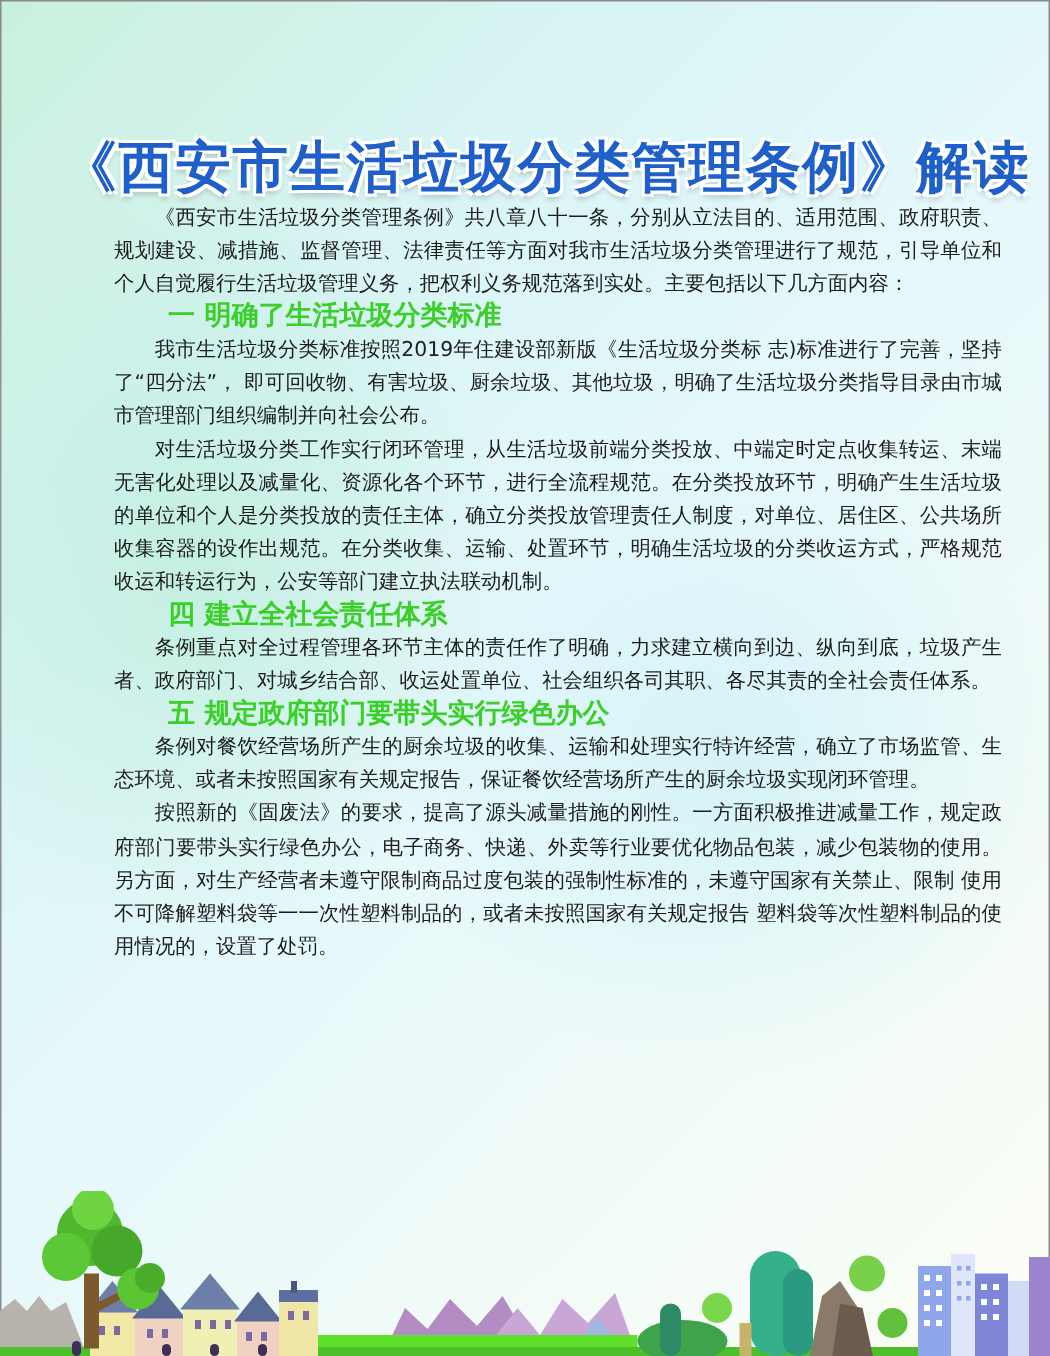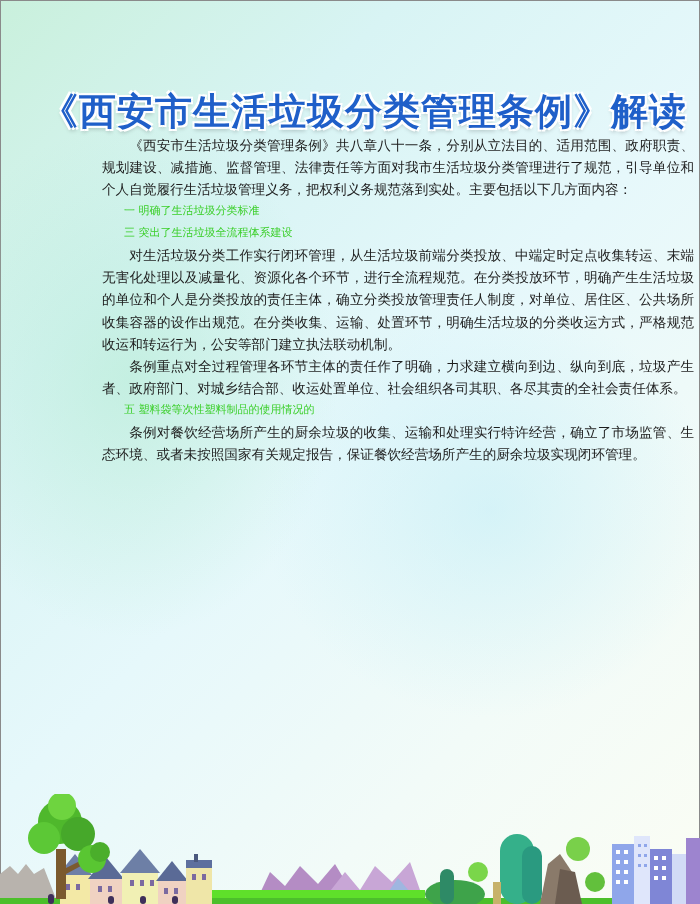--- a/index.html
+++ b/index.html
@@ -7,48 +7,50 @@
     font-family:"DejaVu Sans","Liberation Sans",sans-serif;
     background:linear-gradient(135deg,#c9f0dc 0%,#d8f4f4 25%,#e6f8fb 50%,#f2fbf8 75%,#fbfdf4 100%);}
   .frame{position:absolute;left:0;top:0;width:698px;height:902px;border:1px solid #8a8a8a;}
   .glow{position:absolute;left:-80px;top:120px;width:420px;height:520px;border-radius:50%;
     background:radial-gradient(ellipse at center,rgba(168,232,200,.45),rgba(168,232,200,0) 70%);}
   .glow2{position:absolute;left:260px;top:300px;width:460px;height:420px;border-radius:50%;
     background:radial-gradient(ellipse at center,rgba(190,236,245,.5),rgba(190,236,245,0) 70%);}
   .title{position:absolute;left:0;top:62px;width:700px;text-align:center;
     font-family:"DejaVu Sans",sans-serif;font-weight:bold;font-size:37px;letter-spacing:1px;
     color:#1f5fc9;text-shadow:-2px -2px 0 #fff,2px -2px 0 #fff,-2px 2px 0 #fff,2px 2px 0 #fff,0 3px 4px rgba(0,0,0,.25);padding-left:14px;}
-  .content{position:absolute;left:76px;top:134px;width:592px;font-size:13.6px;line-height:22.1px;color:#1d1d1d;margin-left:26px;}
+  .content{position:absolute;left:76px;top:134px;width:592px;font-size:13.6px;line-height:22.1px;color:#1d1d1d;}
   .para{text-indent:2em;margin:0;text-align:justify;}
-  .heading{margin:0;padding-left:2em;font-weight:normal;color:#3bcf2a;font-size:11px;line-height:22px;}
+  .heading{margin:0;padding-left:2em;font-weight:bold;color:#3bcf2a;font-size:18px;line-height:22px;}
   .scene{position:absolute;left:0;bottom:0;width:700px;height:110px;overflow:hidden;}
 </style>
 </head>
 <body>
 
 <div class="frame"></div>
 <div class="glow"></div>
 <div class="glow2"></div>
 
 <h1 class="title">《西安市生活垃圾分类管理条例》解读</h1>
 
 <div class="content">
   <p class="para">《西安市生活垃圾分类管理条例》共八章八十一条，分别从立法目的、适用范围、政府职责、规划建设、减措施、监督管理、法律责任等方面对我市生活垃圾分类管理进行了规范，引导单位和个人自觉履行生活垃圾管理义务，把权利义务规范落到实处。主要包括以下几方面内容：</p>
 
   <p class="heading">一 明确了生活垃圾分类标准</p>
+  <p class="para">我市生活垃圾分类标准按照2019年住建设部新版《生活垃圾分类标 志)标准进行了完善，坚持了“四分法”， 即可回收物、有害垃圾、厨余垃圾、其他垃圾，明确了生活垃圾分类指导目录由市城市管理部门组织编制并向社会公布。</p>
 
 
-  <p class="heading">三 突出了生活垃圾全流程体系建设</p>
   <p class="para">对生活垃圾分类工作实行闭环管理，从生活垃圾前端分类投放、中端定时定点收集转运、末端无害化处理以及减量化、资源化各个环节，进行全流程规范。在分类投放环节，明确产生生活垃圾的单位和个人是分类投放的责任主体，确立分类投放管理责任人制度，对单位、居住区、公共场所收集容器的设作出规范。在分类收集、运输、处置环节，明确生活垃圾的分类收运方式，严格规范收运和转运行为，公安等部门建立执法联动机制。</p>
 
+  <p class="heading">四 建立全社会责任体系</p>
   <p class="para">条例重点对全过程管理各环节主体的责任作了明确，力求建立横向到边、纵向到底，垃圾产生者、政府部门、对城乡结合部、收运处置单位、社会组织各司其职、各尽其责的全社会责任体系。</p>
 
-  <p class="heading">五 塑料袋等次性塑料制品的使用情况的</p>
+  <p class="heading">五 规定政府部门要带头实行绿色办公</p>
   <p class="para">条例对餐饮经营场所产生的厨余垃圾的收集、运输和处理实行特许经营，确立了市场监管、生态环境、或者未按照国家有关规定报告，保证餐饮经营场所产生的厨余垃圾实现闭环管理。</p>
 
+  <p class="para">按照新的《固废法》的要求，提高了源头减量措施的刚性。一方面积极推进减量工作，规定政府部门要带头实行绿色办公，电子商务、快递、外卖等行业要优化物品包装，减少包装物的使用。另方面，对生产经营者未遵守限制商品过度包装的强制性标准的，未遵守国家有关禁止、限制 使用不可降解塑料袋等一一次性塑料制品的，或者未按照国家有关规定报告 塑料袋等次性塑料制品的使用情况的，设置了处罚。</p>
 </div>
 
 <div class="scene">
   <svg width="700" height="110" viewBox="0 0 700 110">
 
     <polygon points="0,110 0,80 10,72 18,80 26,70 34,80 44,74 58,110" fill="#b8b3ad"></polygon>
 
     <polygon points="255,110 270,78 285,92 300,72 318,90 335,70 350,95 365,110" fill="#b48cc4"></polygon>
     <polygon points="320,110 345,78 360,96 375,72 392,88 410,68 425,110" fill="#c8a6d6"></polygon>
     <polygon points="380,110 398,84 410,98 420,110" fill="#9fb6e0"></polygon>

